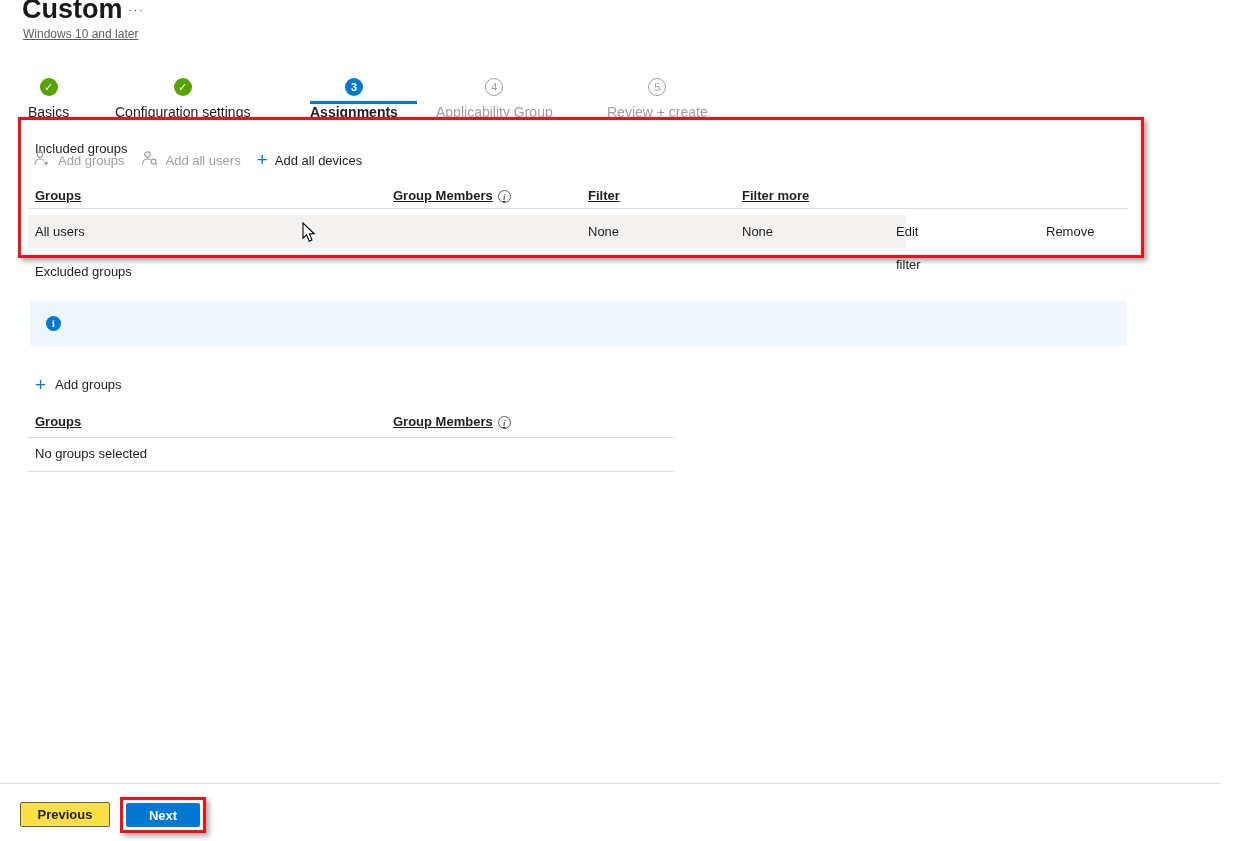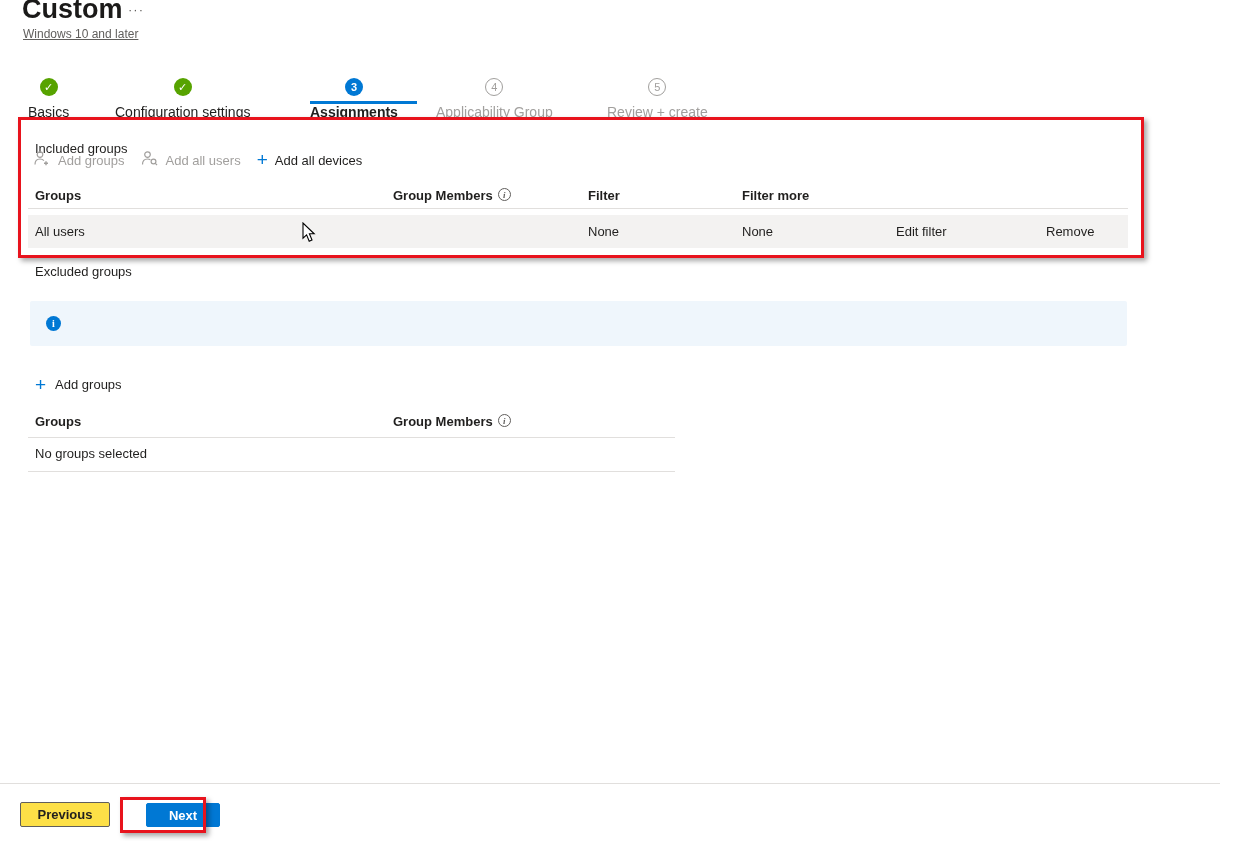--- a/index.html
+++ b/index.html
@@ -27,41 +27,41 @@
   .section-label { position:absolute; font-size:13px; color:#201f1e; }
 
   
   .cmdbar { position:absolute; left:33px; top:150px; display:flex; align-items:center; gap:16px; }
   .cmd { display:flex; align-items:center; gap:7px; font-size:13px; background:none; border:none; font-family:inherit; }
   .cmd.disabled { color:#a19f9d; }
   .cmd.enabled { color:#201f1e; cursor:pointer; }
   .plus-glyph { color:#0078d4; font-size:19px; font-weight:400; line-height:14px; }
 
   
-  .th { position:absolute; font-size:13px; font-weight:700; color:#201f1e; display:flex; align-items:flex-start; gap:5px; }
+  .th { position:absolute; font-size:13px; font-weight:700; color:#201f1e; display:flex; align-items:flex-end; gap:5px;text-decoration:underline; }
   .info-circle { display:inline-flex; width:13px; height:13px; border:1px solid #605e5c; border-radius:50%; color:#605e5c; font-size:9px; align-items:center; justify-content:center; font-family:"Liberation Serif", serif; font-style:italic; }
   .hairline { position:absolute; height:1px; background:#e1dfdd; }
-  .datarow { position:absolute; left:28px; top:215px; width:1100px; height:33px; background:#f3f2f1; font-size:13px; }
+  .datarow { position:absolute; left:28px; top:215px; width:878px; height:33px; background:#f3f2f1; font-size:13px; }
   .datarow .cell { position:absolute; top:0; line-height:33px; color:#201f1e; }
   .rowlink { color:#0078d4; text-decoration:none; cursor:pointer; }
 
   
   .banner { position:absolute; left:30px; top:301px; width:1097px; height:45px; background:#eff6fc; border-radius:2px; display:flex; align-items:center; }
   .banner-icon { width:15px; height:15px; border-radius:50%; background:#0078d4; color:#fff; font-size:10px; font-weight:700; display:flex; align-items:center; justify-content:center; margin-left:16px; flex:0 0 auto; font-family:"Liberation Serif", serif; }
   .banner-text { font-size:12.5px; color:#201f1e; margin-left:8px; white-space:nowrap; }
   .banner-link { color:#201f1e; text-decoration:underline; cursor:pointer; font-weight:600; }
 
   .addgroups2 { position:absolute; left:35px; top:377px; display:flex; align-items:center; gap:9px; font-size:13px; color:#201f1e; background:none; border:none; font-family:inherit; cursor:pointer; }
 
   .empty-row { position:absolute; left:35px; top:446px; font-size:13px; color:#201f1e; }
 
   
   .footer-divider { position:absolute; left:0; top:783px; width:1220px; height:1px; background:#e1dfdd; }
   .btn-prev { position:absolute; left:20px; top:802px; width:90px; height:25px; background:#fde047; border:1px solid #605e5c; border-radius:2px; font-size:13px; font-weight:600; color:#201f1e; font-family:inherit; cursor:pointer; }
-  .btn-next { position:absolute; left:126px; top:803px; width:74px; height:24px; background:#0078d4; border:1px solid #0078d4; border-radius:2px; font-size:13px; font-weight:700; color:#fff; font-family:inherit; cursor:pointer;margin-left:20px; }
+  .btn-next { position:absolute; left:126px; top:803px; width:74px; height:24px; background:#0078d4; border:1px solid #0078d4; border-radius:2px; font-size:13px; font-weight:700; color:#fff; font-family:inherit; cursor:pointer; }
 
   
   .red-box { position:absolute; border:3px solid #e8131d; box-shadow:3px 3px 5px rgba(0,0,0,0.35); pointer-events:none; }
   .red-box.included { left:18px; top:117px; width:1126px; height:141px; }
   .red-box.next { left:120px; top:797px; width:86px; height:36px; }
 
   .cursor { position:absolute; left:302px; top:222px; pointer-events:none; }
 </style>
 </head>
 <body>

